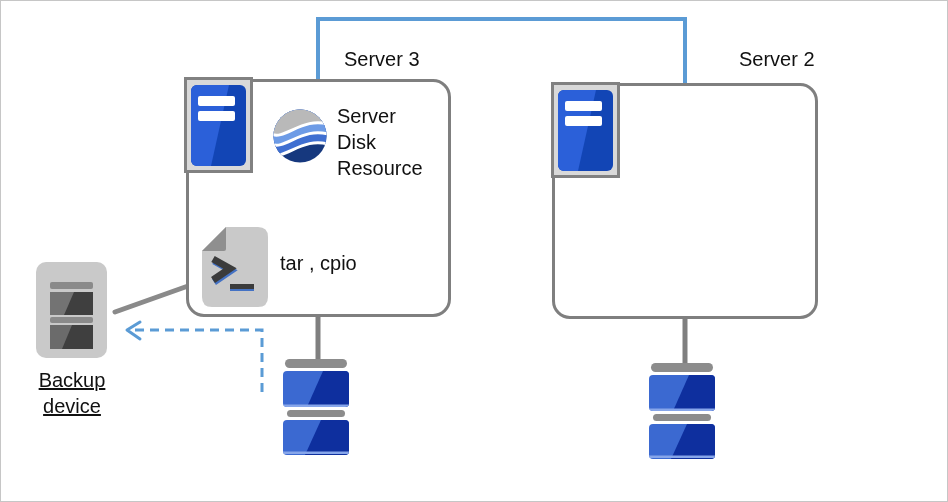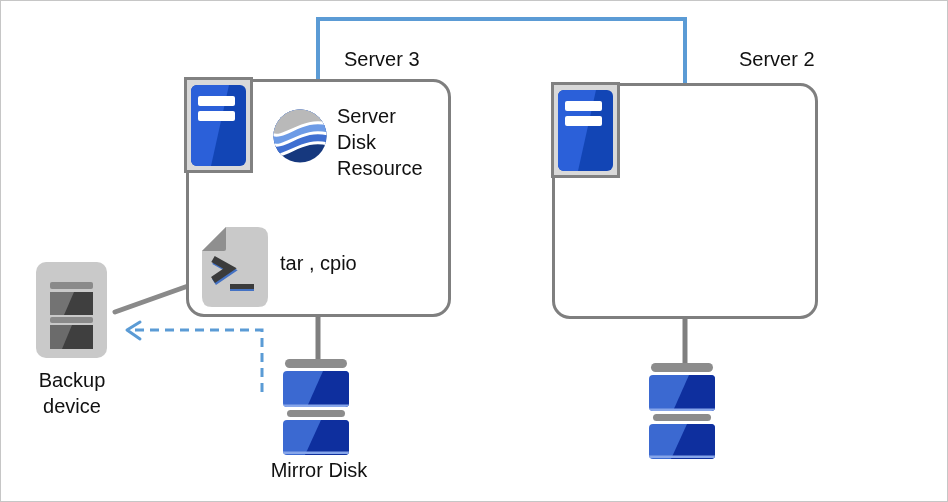--- a/index.html
+++ b/index.html
@@ -23,21 +23,21 @@
     border-radius:18px;
     box-sizing:border-box;
   }
   .label{
     position:absolute;
     font-size:20px;
     line-height:26px;
     white-space:nowrap;
   }
   .label.wrap{white-space:normal;}
-  .label.center{text-align:center;}
+  .label.center{text-align:center;text-decoration:underline;}
 </style>
 </head>
 <body>
 
 <div class="canvas">
 
   <svg class="lines-layer" width="948" height="502" viewBox="0 0 948 502">
 
     <path d="M 317 80 V 18 H 684 V 83" fill="none" stroke="#5b9bd5" stroke-width="4"></path>
 
@@ -154,15 +154,14 @@
       <polygon points="38,61 66,61 66,96 22,96" fill="#0e2f9e"></polygon>
       <rect x="0" y="92.5" width="66" height="2.5" fill="#87a6ea"></rect>
     </g>
   </svg>
 
   <div class="label" style="left:343px;top:45px;">Server 3</div>
   <div class="label" style="left:707px;top:45px;margin-left:31px;">Server 2</div>
   <div class="label wrap" style="left:336px;top:102px;width:95px;">Server Disk Resource</div>
   <div class="label" style="left:279px;top:249px;">tar , cpio</div>
   <div class="label wrap center" style="left:21px;top:366px;width:100px;">Backup device</div>
-  <div class="label center" style="left:258px;top:456px;width:120px;">Mirror Disk</div>
 
 </div>
 
 </body></html>

